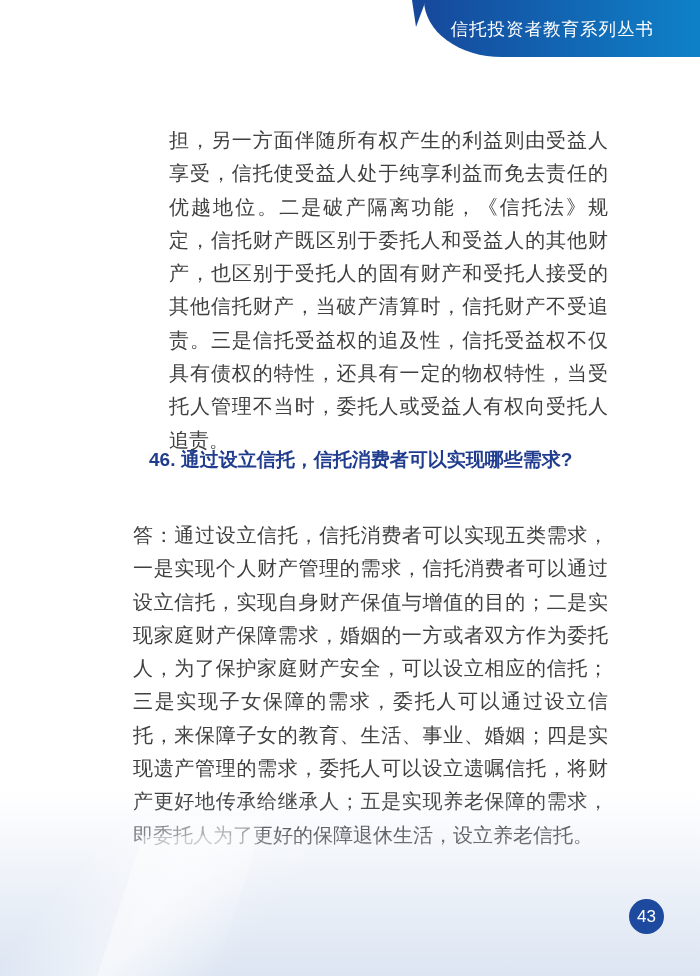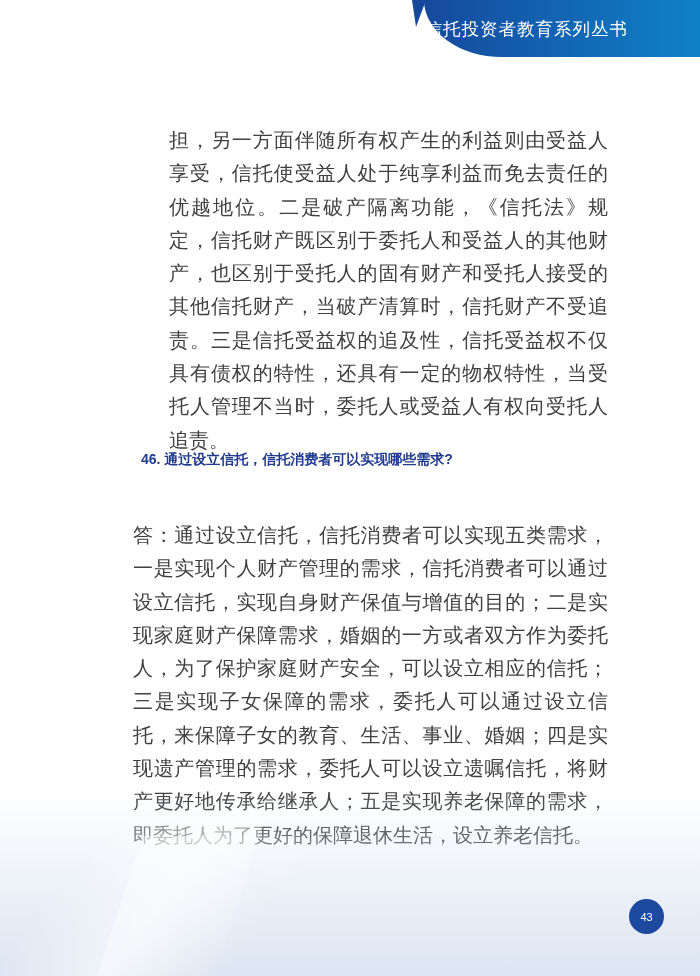--- a/index.html
+++ b/index.html
@@ -34,21 +34,21 @@
     right: 0;
     height: 57px;
     box-sizing: border-box;
     background: linear-gradient(90deg,
       var(--banner-gradient-start, #16499c) 0%,
       var(--banner-gradient-end, #0e81c8) 100%);
     border-bottom-left-radius: 78px 57px;
     display: flex;
     align-items: center;
     justify-content: flex-end;
-    padding-right: 72px;
+    padding-right: 46px;
   }
   .banner-title {
     color: #ffffff;
     font-size: 17.5px;
     letter-spacing: 1px;
     white-space: nowrap;
   }
 
   
   .content {
@@ -64,25 +64,25 @@
     right: 0;
     margin: 0;
     font-size: 20px;
     line-height: 33.3px;
     text-align: justify;
     text-justify: inter-ideograph;
   }
   .para1 { top: 124px; margin-left: 36px; }
   .question-heading {
     position: absolute;
-    left: 8px;
+    left: 16px;
     right: 0;
     top: 443px;
     margin: 0;
-    font-size: 14px;
+    font-size: 19px;
     line-height: 33px;
     font-weight: bold;
     color: var(--heading-color, #203c8e);
   }
   .para2 { top: 519px; }
 
   
   .bottom-wash {
     position: absolute;
     left: 0;
@@ -126,21 +126,21 @@
     left: 629px;
     top: 899px;
     width: 35px;
     height: 35px;
     border-radius: 50%;
     background: var(--page-circle, #1d4a9e);
     color: #ffffff;
     display: flex;
     align-items: center;
     justify-content: center;
-    font-size: 11px;
+    font-size: 17px;
   }
 </style>
 </head>
 <body>
 
 <div class="page">
 
   <div class="banner-wedge"></div>
 
   <div class="banner">

